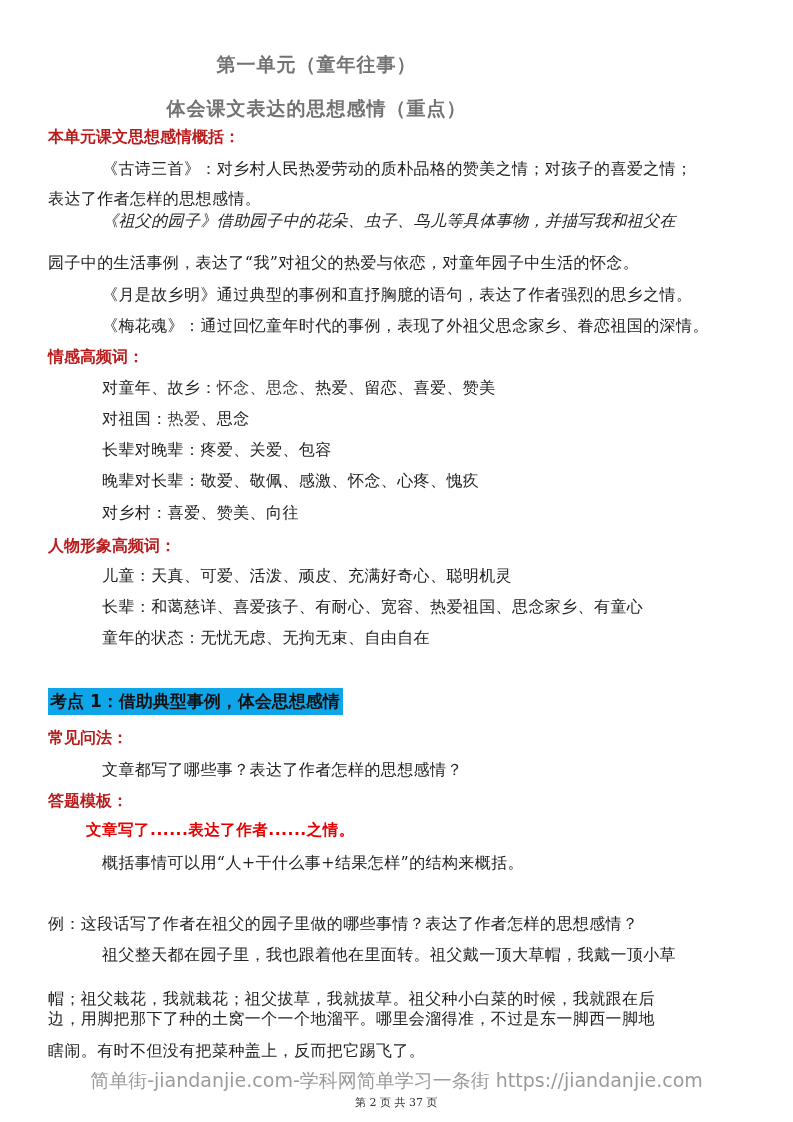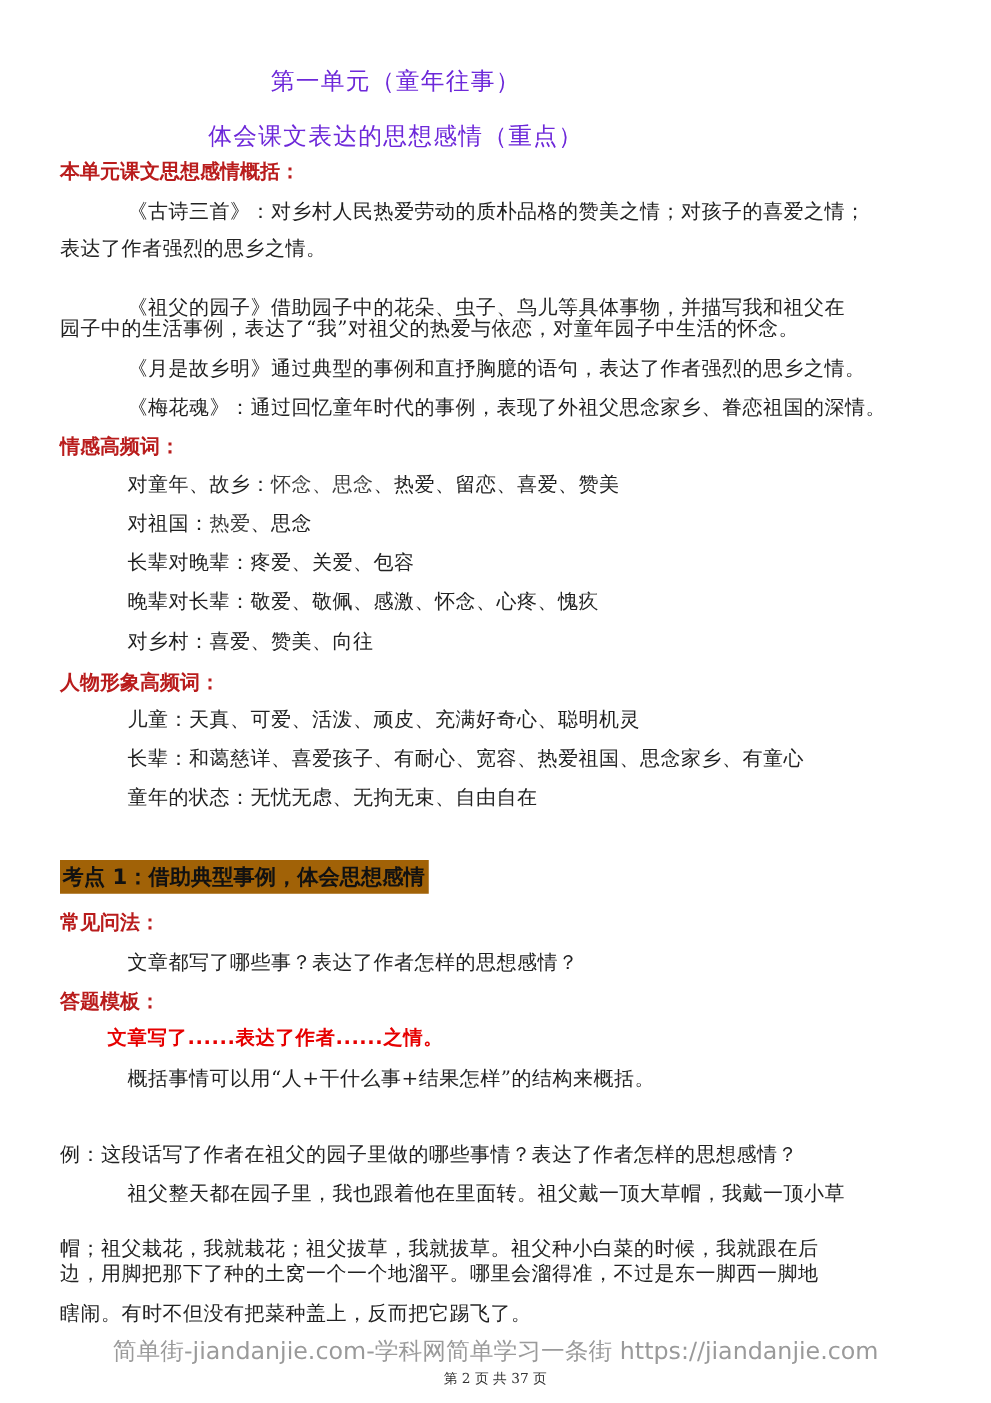--- a/index.html
+++ b/index.html
@@ -1,48 +1,48 @@
 <!DOCTYPE html>
 <html><head>
 <meta charset="utf-8">
 <style>
   html, body { margin: 0; padding: 0; background: #ffffff; }
   body { width: 793px; height: 1122px; position: relative; overflow: hidden;
          font-family: "DejaVu Serif", "Liberation Serif", serif; color: #222; }
   .page { position: absolute; left: 0; top: 0; width: 793px; height: 1122px; }
   .title { position: absolute; left: 0; width: 633px; text-align: center;
-           font-family: "DejaVu Sans", "Liberation Sans", sans-serif; font-weight: normal;
-           font-size: 19px; color: #6d28d9; letter-spacing: 1px; }
+           font-family: "DejaVu Sans", "Liberation Sans", sans-serif; font-weight: bold;
+           font-size: 19px; color: #737373; letter-spacing: 1px; }
   .heading { position: absolute; left: 48px; font-family: "DejaVu Sans", "Liberation Sans", sans-serif;
              font-weight: bold; font-size: 16px; color: #b91c1c; }
   .line { position: absolute; font-size: 16px; white-space: nowrap; color: #222; letter-spacing: 0.4px; }
   .ind { left: 86px; margin-left: 16px; }
   .flush { left: 48px; }
   .red-soft { color: #404040; }
-  .kd { position: absolute; left: 48px; top: 688px; background: #a16207; padding: 2px 3px 2px 2px;
+  .kd { position: absolute; left: 48px; top: 688px; background: #0ea5e9; padding: 2px 3px 2px 2px;
         font-family: "DejaVu Sans", "Liberation Sans", sans-serif; font-weight: bold; font-size: 17px; color: #111; }
   .tpl { position: absolute; left: 86px; top: 820px; font-family: "DejaVu Sans", "Liberation Sans", sans-serif;
          font-weight: bold; font-size: 15.5px; color: #e60000; letter-spacing: 0.5px; }
   .footer { position: absolute; top: 1068px; left: 0; width: 793px; text-align: center;
             font-family: "DejaVu Sans", "Liberation Sans", sans-serif; font-size: 19px; color: #9a9a9a; }
   .pagenum { position: absolute; top: 1071px; left: 355px; font-size: 11px; color: #333;
              font-family: "DejaVu Serif", "Liberation Serif", serif; margin-top: 24px; }
 </style>
 </head>
 <body>
 
 <div class="page">
 
   <div class="title" style="top:52px;">第一单元（童年往事）</div>
   <div class="title" style="top:96px;">体会课文表达的思想感情（重点）</div>
 
   <div class="heading" style="top:127px;">本单元课文思想感情概括：</div>
   <div class="line ind" style="top:159px;">《古诗三首》：对乡村人民热爱劳动的质朴品格的赞美之情；对孩子的喜爱之情；</div>
-  <div class="line flush" style="top:189px;">表达了作者强烈的思乡之情。</div>
-  <div class="line ind" style="top:236px;">《祖父的园子》借助园子中的花朵、虫子、鸟儿等具体事物，并描写我和祖父在</div>
+  <div class="line flush" style="top:189px;">表达了作者怎样的思想感情。</div>
+  <div class="line ind" style="top:211px;font-style:italic;">《祖父的园子》借助园子中的花朵、虫子、鸟儿等具体事物，并描写我和祖父在</div>
   <div class="line flush" style="top:253px;">园子中的生活事例，表达了“我”对祖父的热爱与依恋，对童年园子中生活的怀念。</div>
   <div class="line ind" style="top:285px;">《月是故乡明》通过典型的事例和直抒胸臆的语句，表达了作者强烈的思乡之情。</div>
   <div class="line ind" style="top:316px;">《梅花魂》：通过回忆童年时代的事例，表现了外祖父思念家乡、眷恋祖国的深情。</div>
 
   <div class="heading" style="top:347px;">情感高频词：</div>
   <div class="line ind" style="top:378px;">
     <span>对童年、故乡：</span><span class="red-soft">怀念、思念</span><span>、热爱、留恋、喜爱、赞美</span>
   </div>
   <div class="line ind" style="top:409px;">
     <span>对祖国：</span><span class="red-soft">热爱</span><span>、思念</span>

